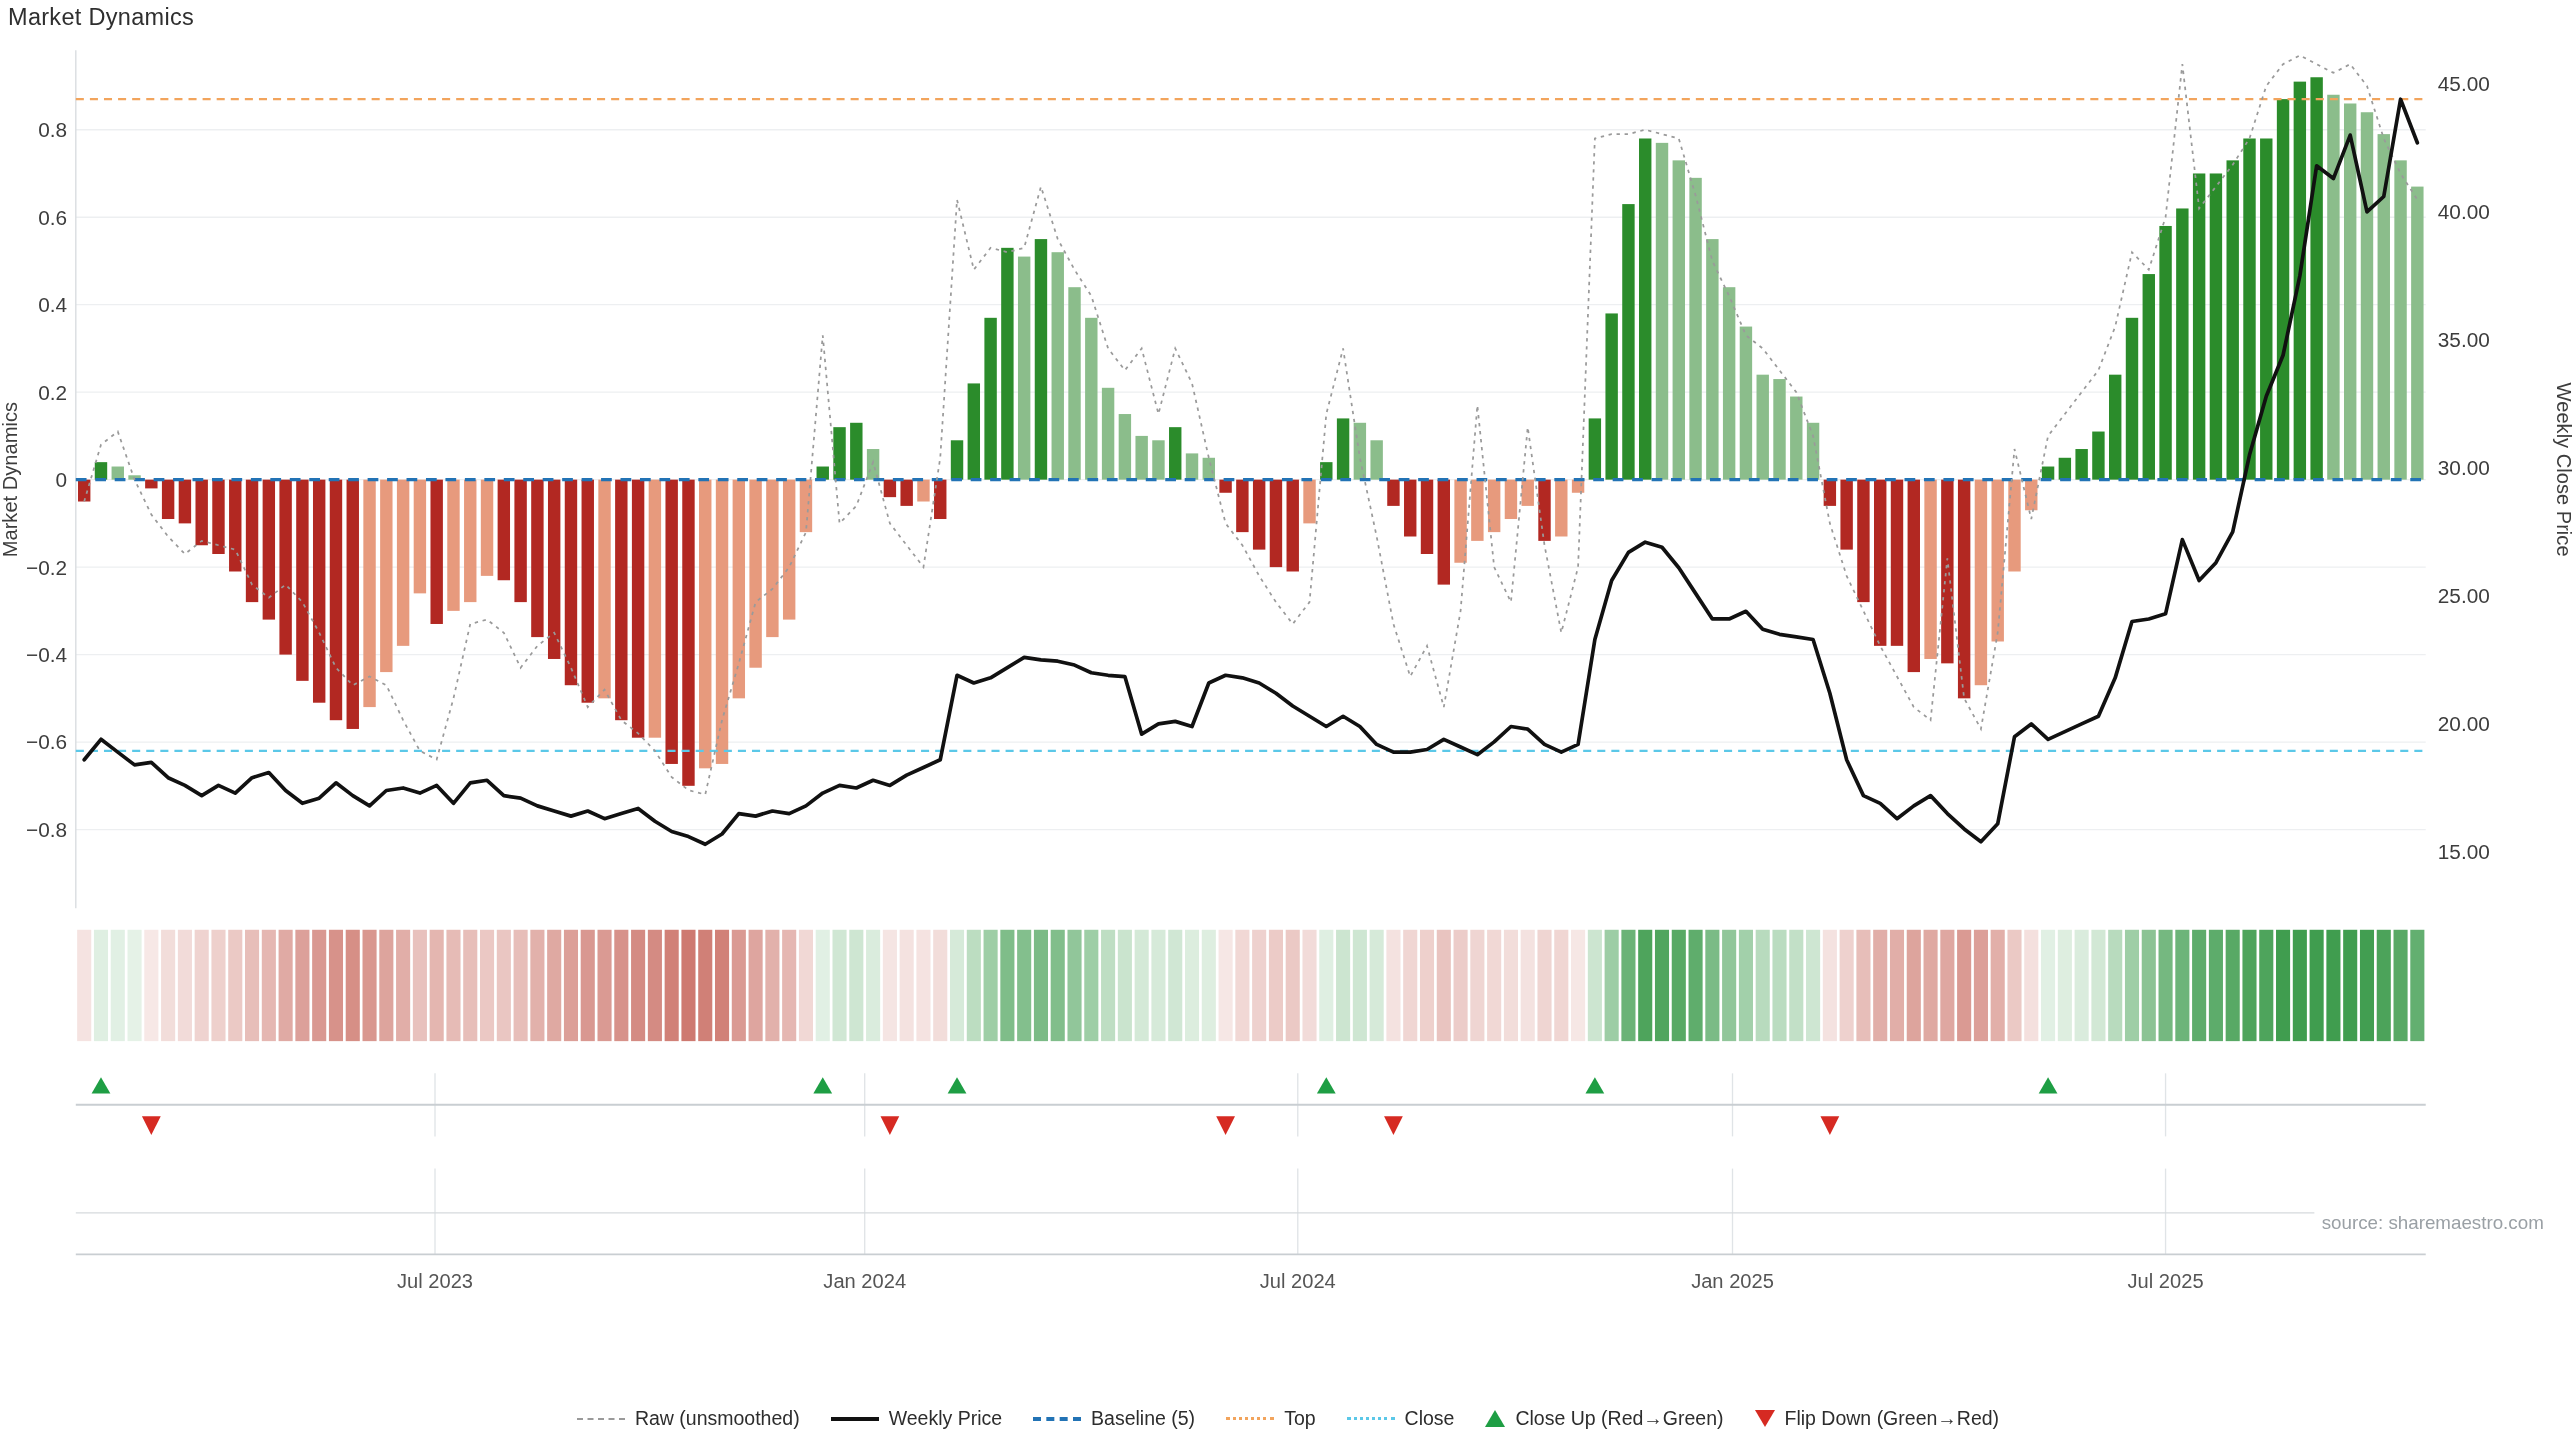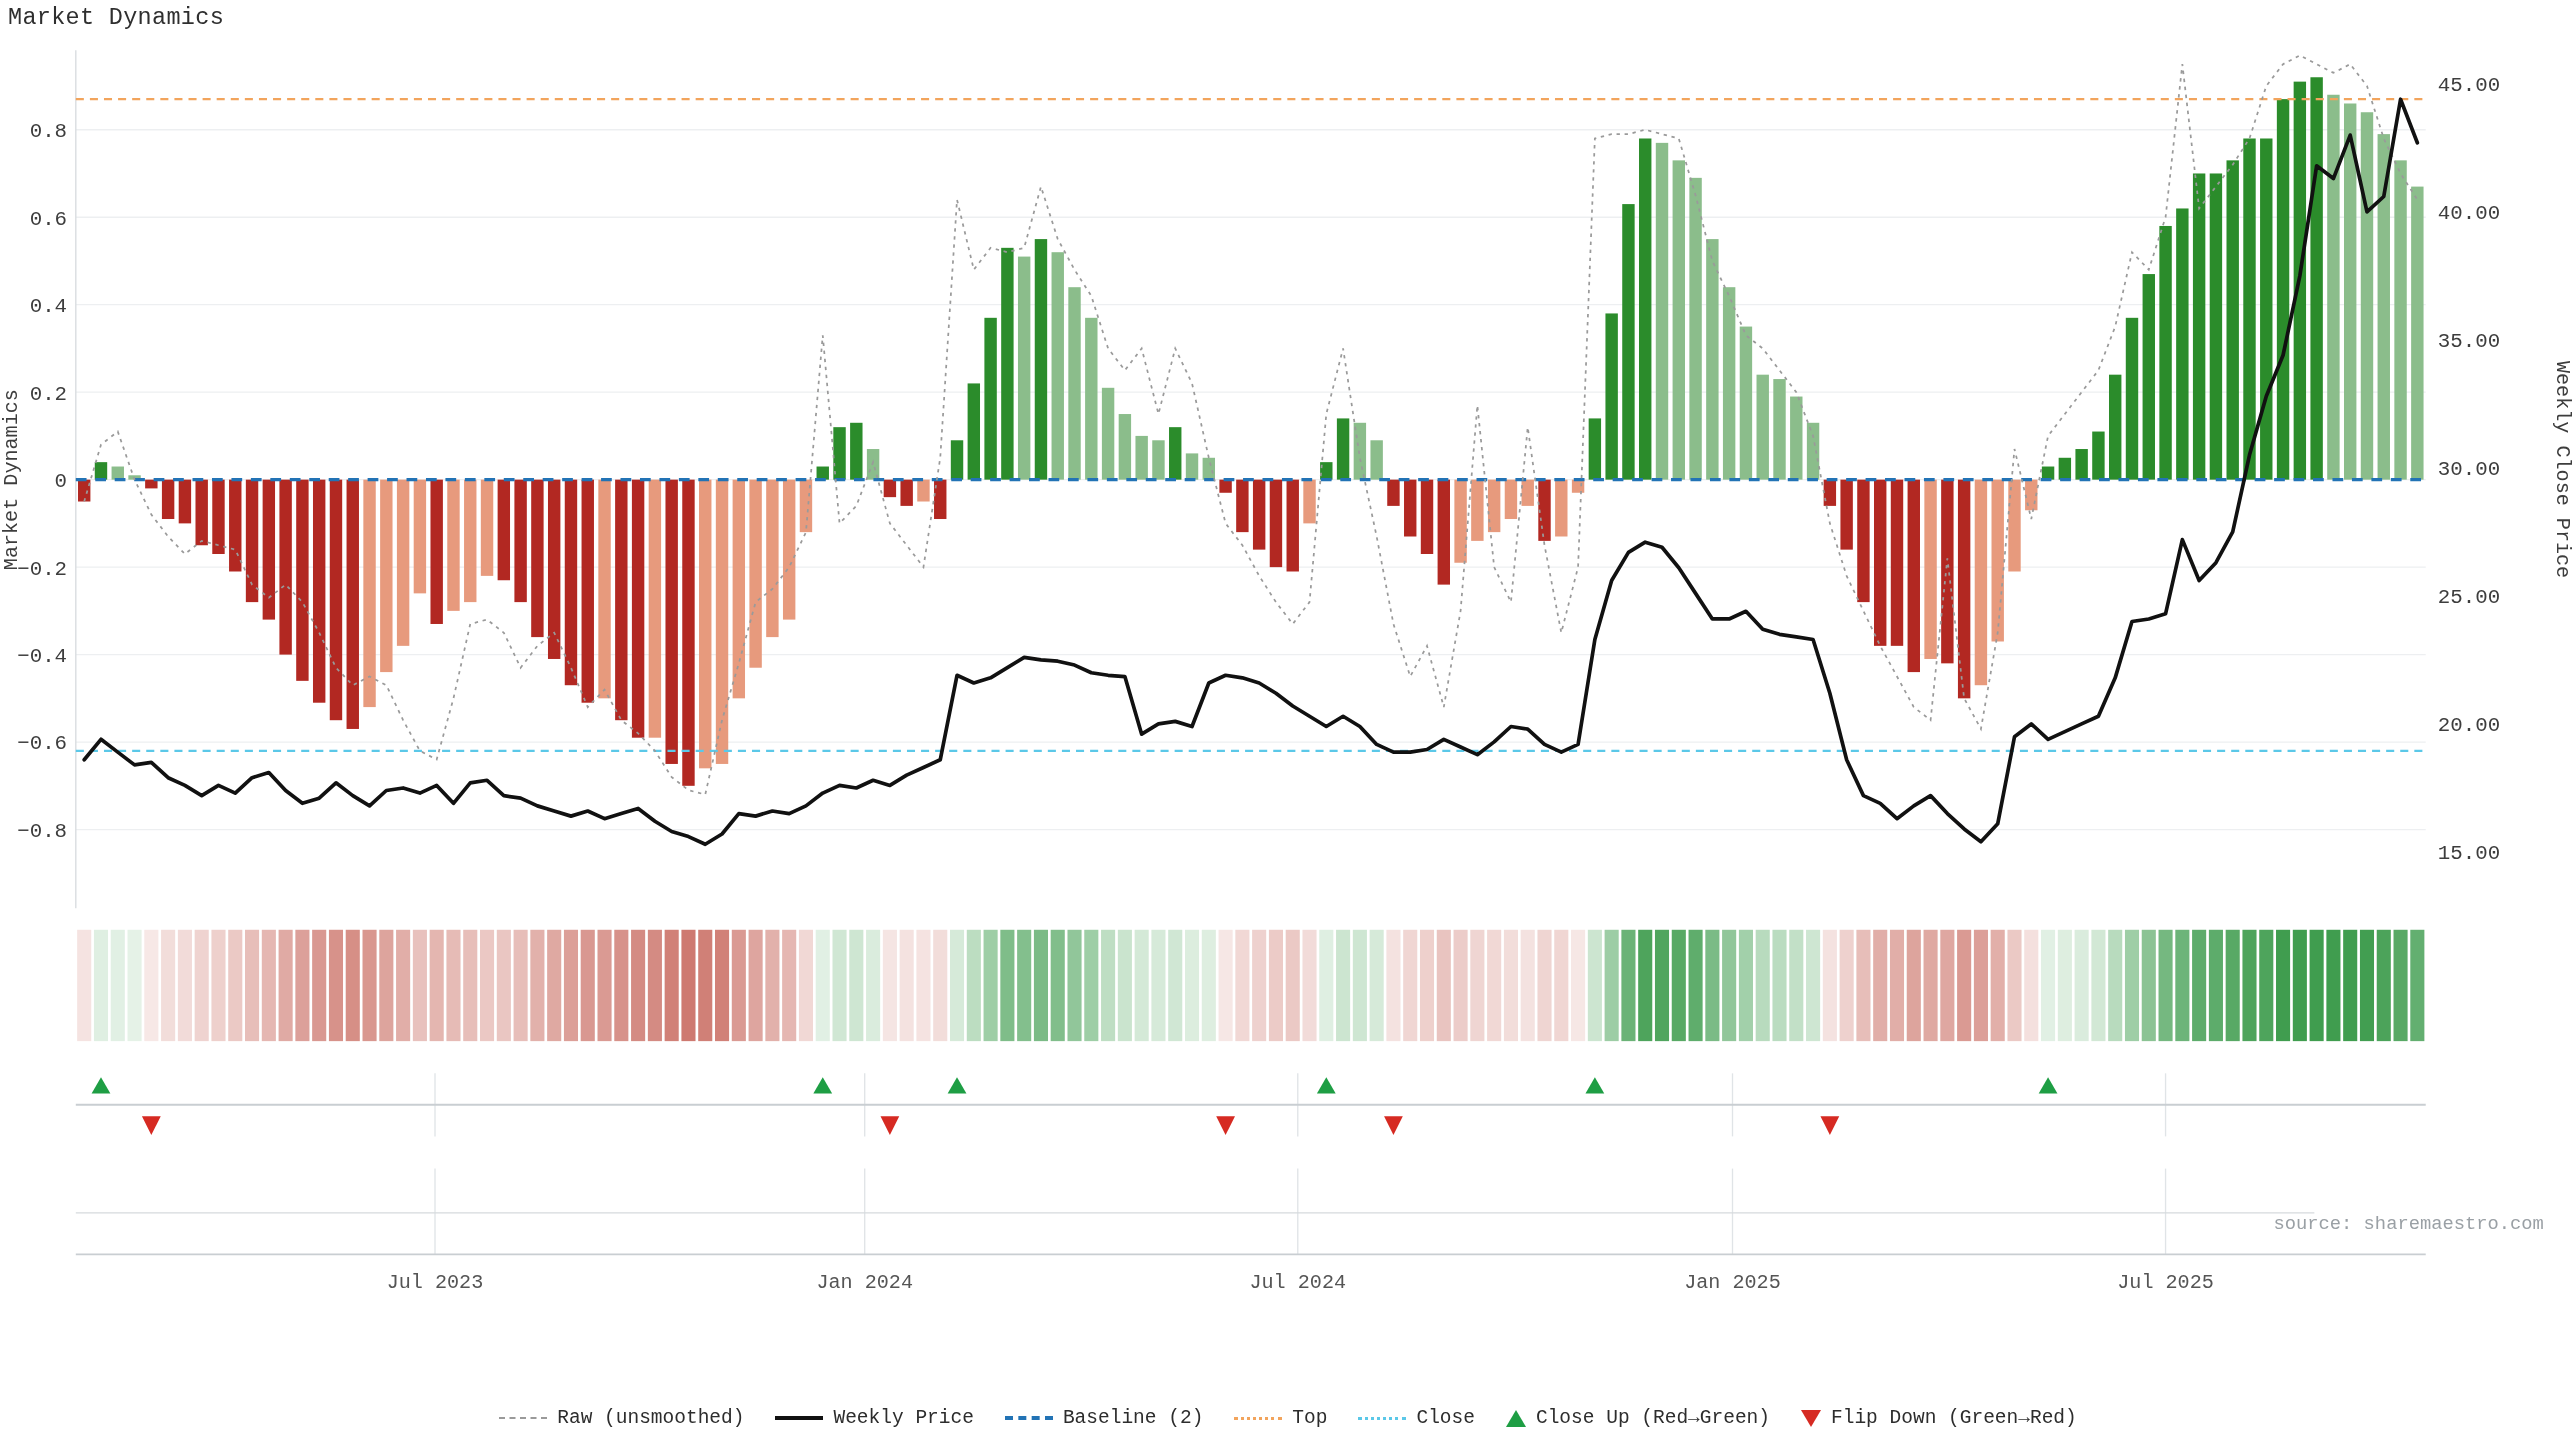--- a/index.html
+++ b/index.html
@@ -1,17 +1,17 @@
 <!DOCTYPE html>
 <html style="font-size:10.7px"><head>
 <meta charset="utf-8">
 <style>
   html,body{margin:0;padding:0;background:#ffffff;}
   #stage{position:relative;width:2576px;height:1449px;background:#ffffff;overflow:hidden;
-         font-family:Liberation Mono, monospace;}
+         font-family:Liberation Sans, sans-serif;}
   #page-title{position:absolute;left:8px;top:4px;font-size:23.5px;color:#2f2f2f;letter-spacing:0.3px;}
   #chart-svg{position:absolute;left:0;top:0;}
   #legend{position:absolute;left:0;right:0;top:1407px;display:flex;justify-content:center;
           align-items:center;gap:31px;font-size:19.5px;color:#2d2d2d;}
   .legend-item{display:flex;align-items:center;gap:10px;}
   .sw{display:inline-block;}
   .sw-line{width:48px;height:0;border-top:2.7px solid #000;}
   .sw.dash-gray{border-top:2.7px dashed #9a9a9a;}
   .sw.solid-black{border-top:4px solid #111111;}
   .sw.dash-blue{border-top:4px dashed #2273b5;}
@@ -410,21 +410,21 @@
       <div class="legend-item">
         <span class="sw dash-gray sw-line"></span>
         <span>Raw (unsmoothed)</span>
       </div>
       <div class="legend-item">
         <span class="sw solid-black sw-line"></span>
         <span>Weekly Price</span>
       </div>
       <div class="legend-item">
         <span class="sw dash-blue sw-line"></span>
-        <span>Baseline (2)</span>
+        <span>Baseline (5)</span>
       </div>
       <div class="legend-item">
         <span class="sw dot-orange sw-line"></span>
         <span>Top</span>
       </div>
       <div class="legend-item">
         <span class="sw dot-cyan sw-line"></span>
         <span>Close</span>
       </div>
       <div class="legend-item">

